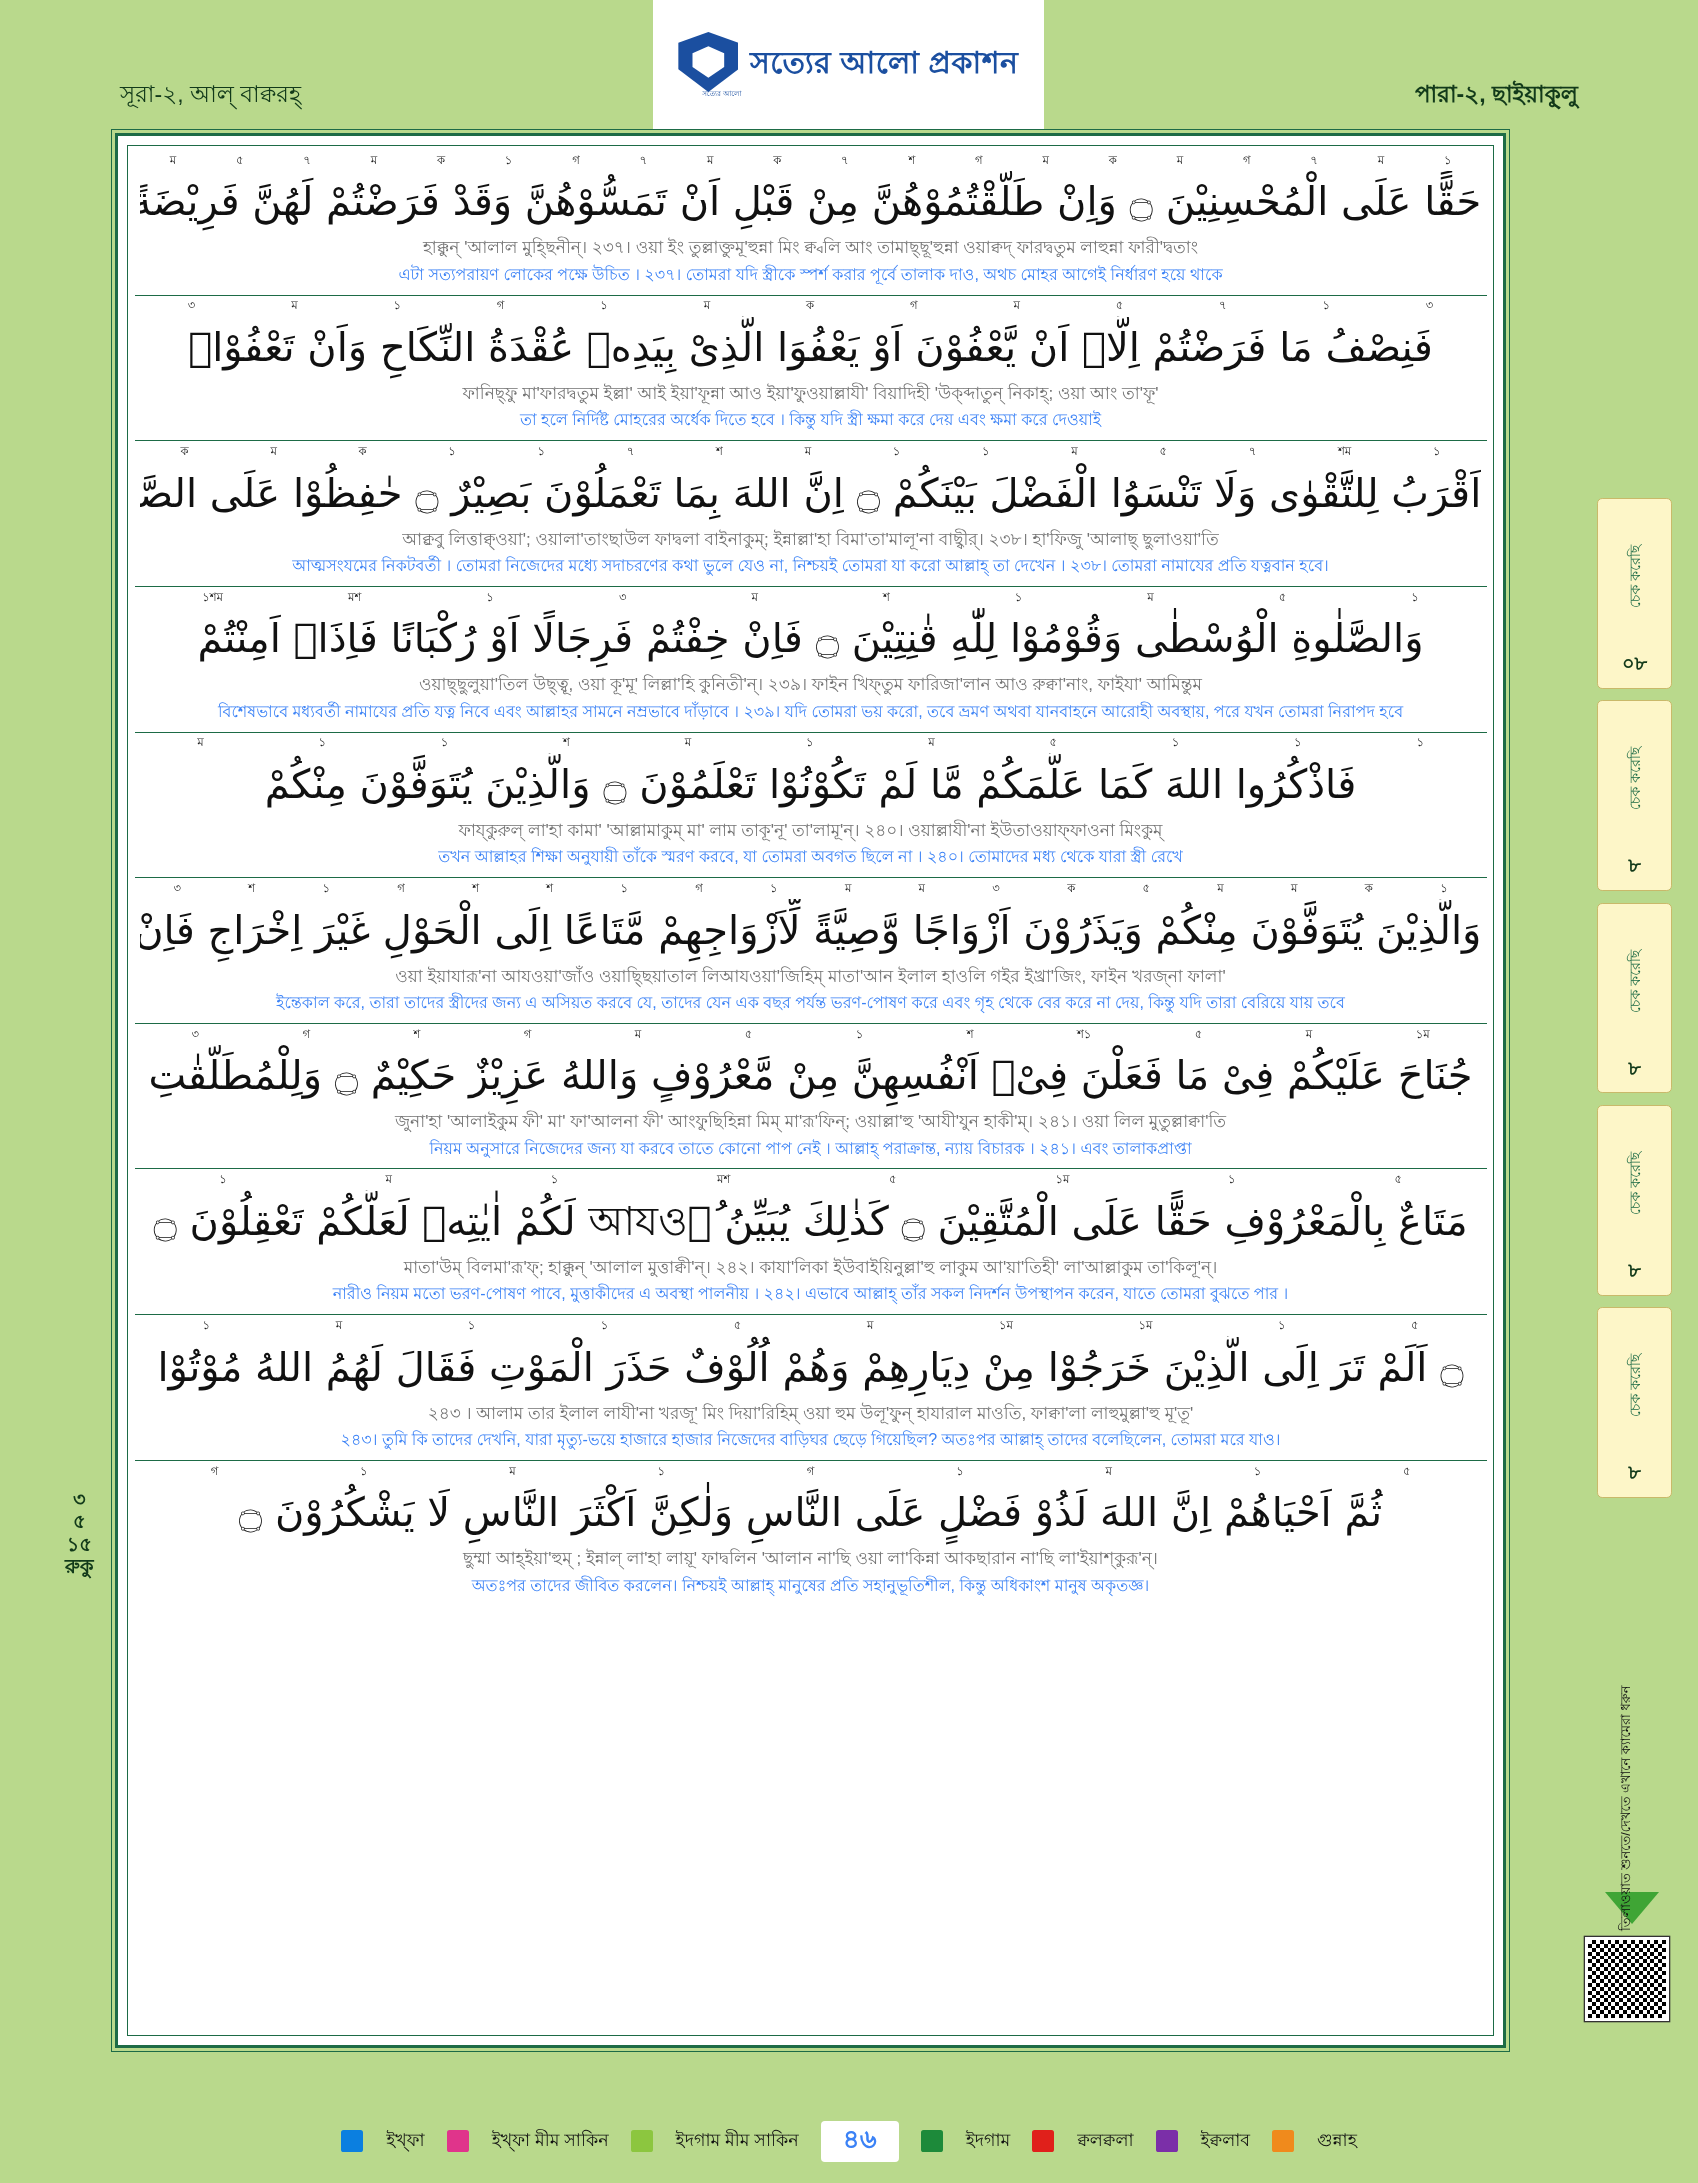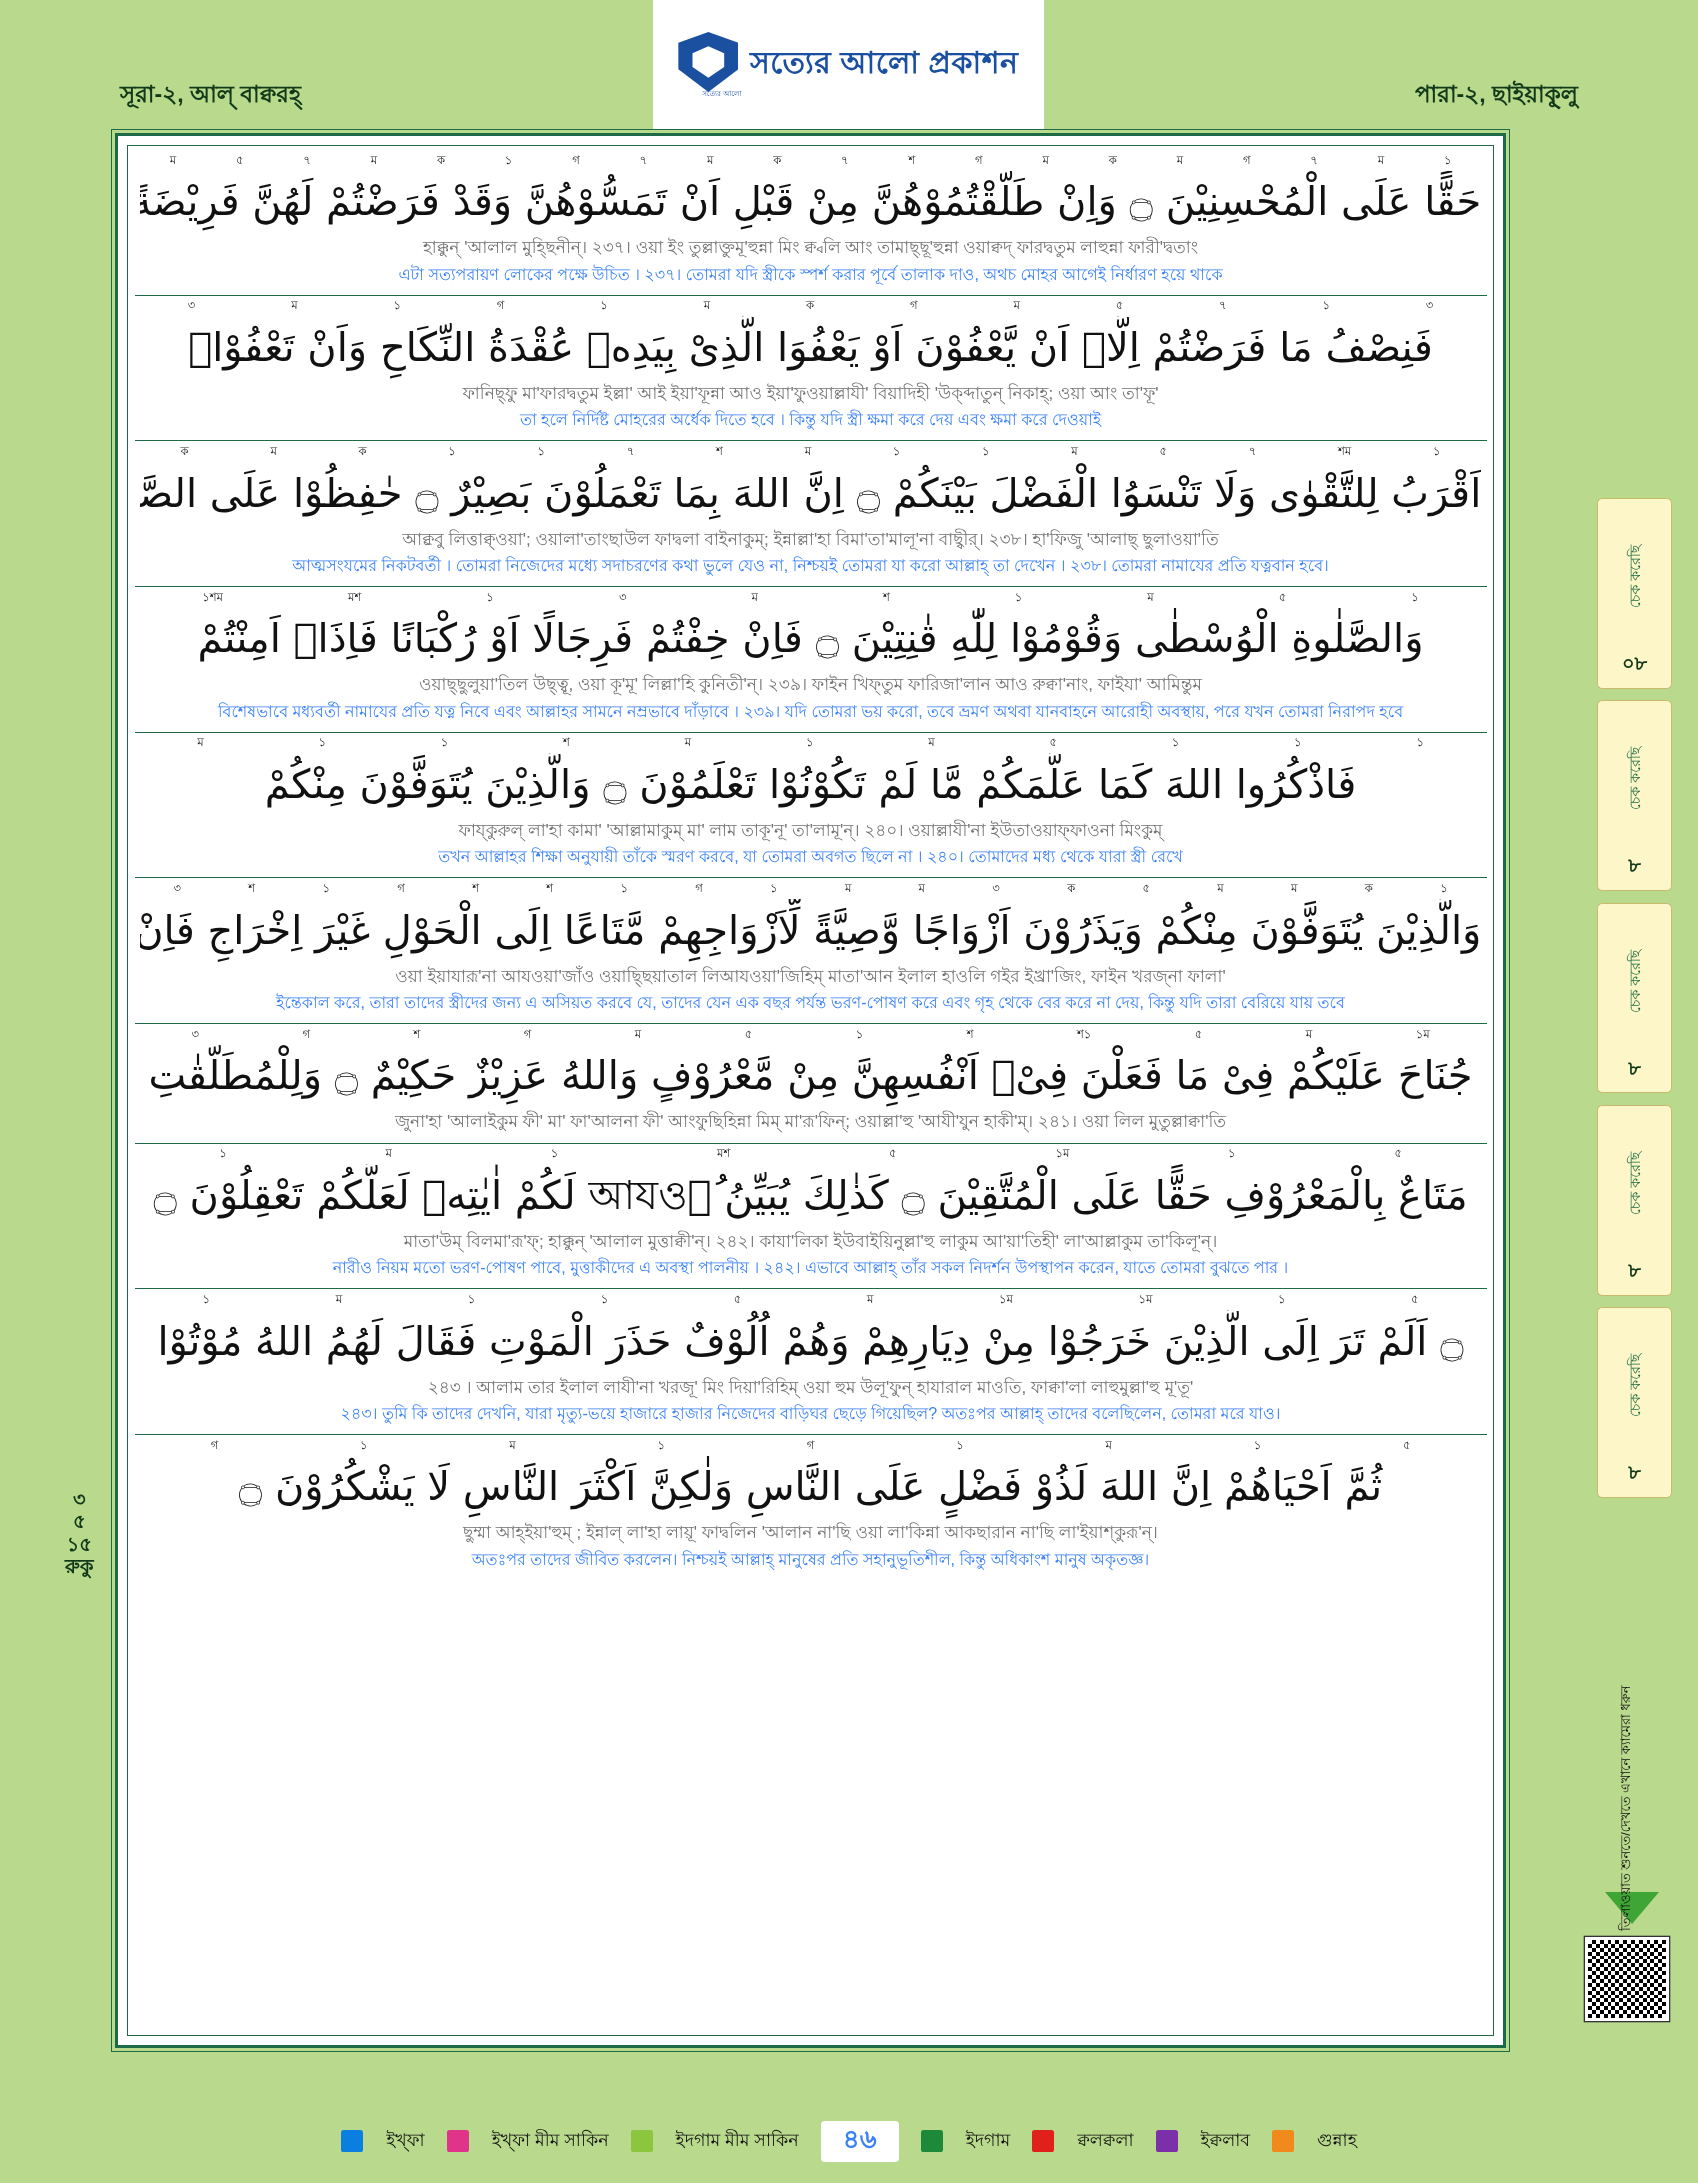--- a/index.html
+++ b/index.html
@@ -43,21 +43,21 @@
   }
   .pub-logo .pub-sub {
     position:absolute; bottom:-2.6px; left:-3.9px; width:67px; text-align:right;
     font-size:7.1px; color:#1b4fa0;
   }
   .pub-name {
     font-size:30px; font-weight:bold; color:#1b4fa0; letter-spacing:0.6px;
   }
   .surah-label {
     position:absolute; left:120px; top:76px;
-    font-size:23px; font-weight:bold; color:#123a1a;
+    font-size:23px; font-weight:normal; color:#123a1a;
   }
   .para-label {
     position:absolute; right:120px; top:76px;
     font-size:23px; font-weight:bold; color:#123a1a;
   }
 
   
   .body-frame {
     position:absolute; left:115px; top:133px; width:1391px; height:1915px;
     background:#ffffff;
@@ -325,20 +325,21 @@
             <span>১</span>
             <span>৫</span>
             <span>ম</span>
             <span>গ</span>
             <span>শ</span>
             <span>গ</span>
             <span>৩</span>
         </div>
         <div class="arabic">جُنَاحَ عَلَيْكُمْ فِىْ مَا فَعَلْنَ فِىْۤ اَنْفُسِهِنَّ مِنْ مَّعْرُوْفٍ وَاللهُ عَزِيْزٌ حَكِيْمٌ ۝ وَلِلْمُطَلَّقٰتِ</div>
         <div class="translit">জুনা'হা 'আলাইকুম ফী' মা' ফা'আলনা ফী' আংফুছিহিন্না মিম্ মা'রূ'ফিন্; ওয়াল্লা'হু 'আযী'যুন হাকী'ম্। ২৪১। ওয়া লিল মুতুল্লাক্বা'তি</div>
+        <div class="bangla">নিয়ম অনুসারে নিজেদের জন্য যা করবে তাতে কোনো পাপ নেই । আল্লাহ্ পরাক্রান্ত, ন্যায় বিচারক । ২৪১। এবং তালাকপ্রাপ্তা</div>
       </div>
 
       <div class="ayah-block">
         <div class="tajweed-row">
           <span>৫</span>
             <span>১</span>
             <span>১ম</span>
             <span>৫</span>
             <span>মশ</span>
             <span>১</span>

